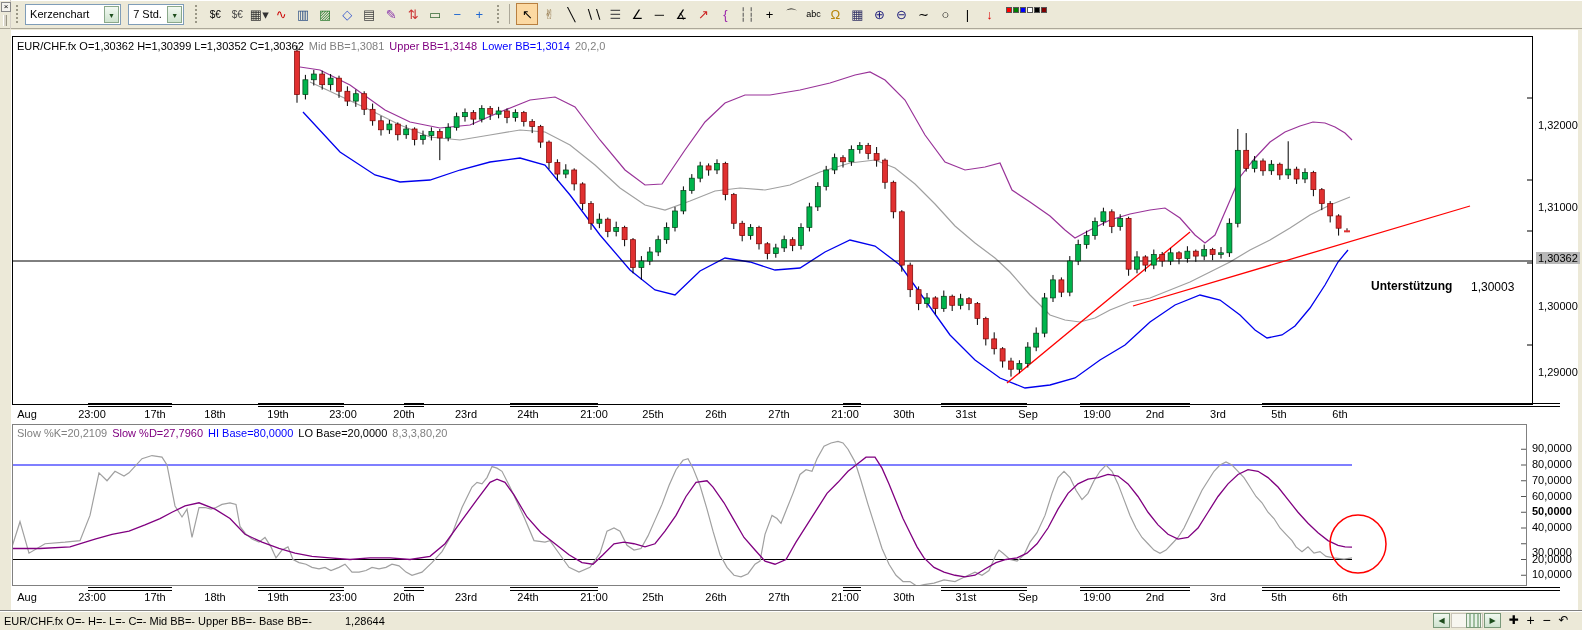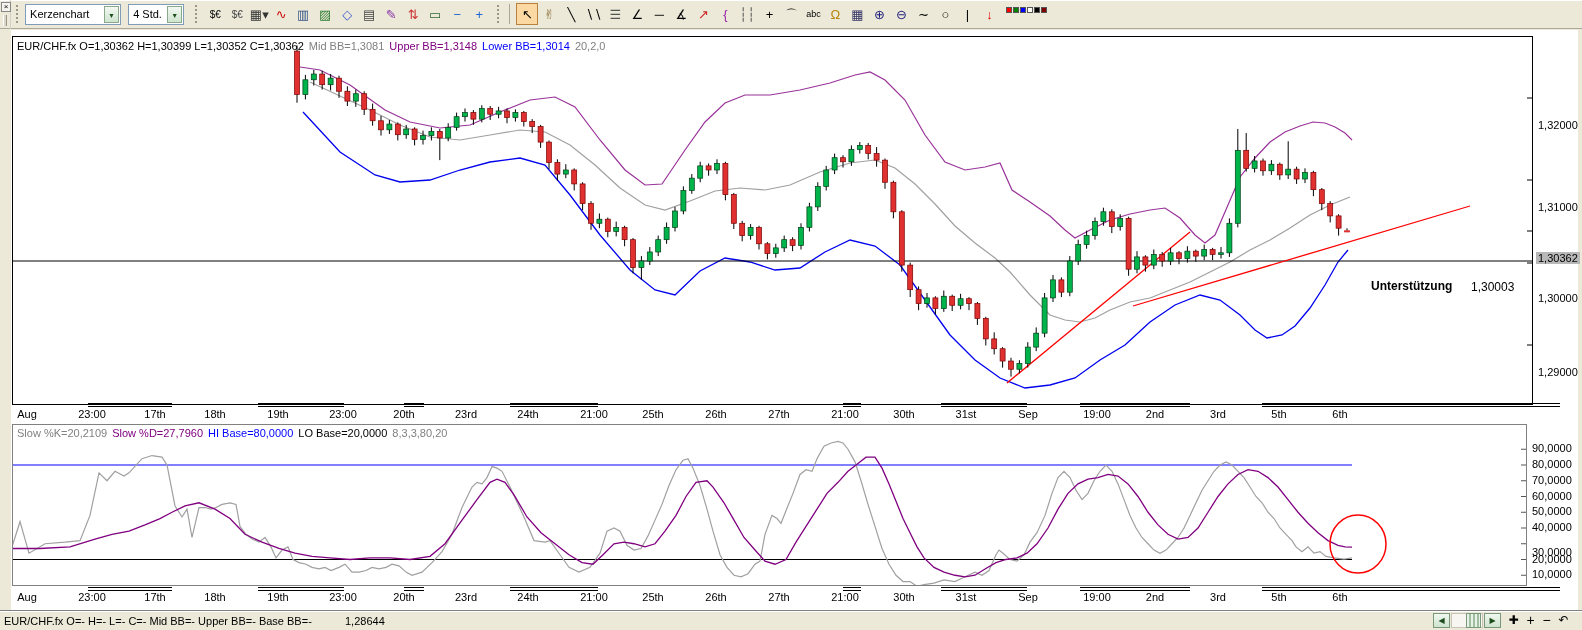--- a/index.html
+++ b/index.html
@@ -81,21 +81,21 @@
     <div id="close-btn">×</div>
     <div id="dock-grip"></div>
   </div>
   <div class="tb-row">
     <span class="grip"></span>
     <span class="dropdown" style="width:96px">
       <span class="val">Kerzenchart</span>
       <span class="arrow">▼</span>
     </span>
     <span class="dropdown" style="width:56px">
-      <span class="val">4 Std.</span>
+      <span class="val">7 Std.</span>
       <span class="arrow">▼</span>
     </span>
     <span class="grip"></span>
     <span id="std-buttons"><span class="tb-btn" style="color: rgb(0, 0, 0); font-size: 10px;">$€</span><span class="tb-btn" style="color: rgb(68, 68, 68); font-size: 10px;">$€</span><span class="tb-btn" style="color: rgb(51, 51, 51);">▦▾</span><span class="tb-btn" style="color: rgb(204, 0, 0);">∿</span><span class="tb-btn" style="color: rgb(51, 85, 136);">▥</span><span class="tb-btn" style="color: rgb(46, 125, 50);">▨</span><span class="tb-btn" style="color: rgb(51, 85, 204);">◇</span><span class="tb-btn" style="color: rgb(68, 68, 68);">▤</span><span class="tb-btn" style="color: rgb(136, 51, 170);">✎</span><span class="tb-btn" style="color: rgb(204, 51, 51);">⇅</span><span class="tb-btn" style="color: rgb(51, 102, 51);">▭</span><span class="tb-btn" style="color: rgb(30, 102, 208);">−</span><span class="tb-btn" style="color: rgb(30, 102, 208);">+</span></span>
     <span class="grip"></span>
     <span class="tb-sep"></span>
     <span id="tool-buttons"><span class="tb-btn sel" style="color: rgb(0, 0, 0);">↖</span><span class="tb-btn" style="color: rgb(138, 106, 58);">✌</span><span class="tb-btn" style="color: rgb(0, 0, 0);">╲</span><span class="tb-btn" style="color: rgb(0, 0, 0);">∖∖</span><span class="tb-btn" style="color: rgb(85, 85, 85);">☰</span><span class="tb-btn" style="color: rgb(0, 0, 0);">∠</span><span class="tb-btn" style="color: rgb(0, 0, 0);">─</span><span class="tb-btn" style="color: rgb(0, 0, 0);">∡</span><span class="tb-btn" style="color: rgb(204, 34, 34);">↗</span><span class="tb-btn" style="color: rgb(153, 34, 170);">{</span><span class="tb-btn" style="color: rgb(85, 85, 85);">┆┆</span><span class="tb-btn" style="color: rgb(0, 0, 0);">+</span><span class="tb-btn" style="color: rgb(0, 0, 0);">⌒</span><span class="tb-btn" style="color: rgb(0, 0, 0); font-size: 9px;">abc</span><span class="tb-btn" style="color: rgb(184, 134, 11);">Ω</span><span class="tb-btn" style="color: rgb(51, 51, 102);">▦</span><span class="tb-btn" style="color: rgb(26, 26, 122);">⊕</span><span class="tb-btn" style="color: rgb(26, 26, 122);">⊖</span><span class="tb-btn" style="color: rgb(0, 0, 0);">∼</span><span class="tb-btn" style="color: rgb(0, 0, 0);">○</span><span class="tb-btn" style="color: rgb(0, 0, 0);">|</span><span class="tb-btn" style="color: rgb(221, 0, 0);">↓</span></span>
     <span class="pal" id="palette-btn"><i style="background: rgb(255, 0, 0);"></i><i style="background: rgb(0, 128, 0);"></i><i style="background: rgb(0, 0, 255);"></i><i style="background: rgb(255, 255, 255);"></i><i style="background: rgb(0, 0, 0);"></i><i style="background: rgb(128, 0, 0);"></i></span>
   </div>
 </div>
@@ -367,21 +367,21 @@
       <line x1="1514" y1="308" x2="1519" y2="308" stroke="#000" stroke-width="1"></line>
     </svg>
   <div id="main-header"><span style="color: rgb(0, 0, 0);">EUR/CHF.fx O=1,30362 H=1,30399 L=1,30352 C=1,30362</span><span style="color: rgb(128, 128, 128);">Mid BB=1,3081</span><span style="color: rgb(128, 0, 128);">Upper BB=1,3148</span><span style="color: rgb(0, 0, 255);">Lower BB=1,3014</span><span style="color: rgb(128, 128, 128);">20,2,0</span></div>
   <div id="support-label">Unterstützung</div>
   <div id="support-value">1,30003</div>
 </div>
 <div id="price-labels">
     <div class="ylab" style="top: 91px;">1,32000</div>
     <div class="ylab" style="top: 173px;">1,31000</div>
     <div class="ylab hl" style="top: 224px;">1,30362</div>
-    <div class="ylab" style="top: 264px;">1,30000</div>
+    <div class="ylab" style="top: 272px;">1,30000</div>
     <div class="ylab" style="top: 338px;">1,29000</div>
   </div>
 
 <div id="xaxis1">
     <span class="xlabel" style="left: 27px; top: 408px;">Aug</span>
     <span class="xlabel" style="left: 92px; top: 408px;">23:00</span>
     <span class="xlabel" style="left: 155px; top: 408px;">17th</span>
     <span class="xlabel" style="left: 215px; top: 408px;">18th</span>
     <span class="xlabel" style="left: 278px; top: 408px;">19th</span>
     <span class="xlabel" style="left: 343px; top: 408px;">23:00</span>
@@ -460,21 +460,21 @@
       <line x1="1508" y1="134.5" x2="1513" y2="134.5" stroke="#555" stroke-width="1"></line>
       <line x1="1508" y1="150.25" x2="1513" y2="150.25" stroke="#555" stroke-width="1"></line>
     </svg>
   <div id="stoch-header"><span style="color: rgb(128, 128, 128);">Slow %K=20,2109</span><span style="color: rgb(128, 0, 128);">Slow %D=27,7960</span><span style="color: rgb(0, 0, 255);">HI Base=80,0000</span><span style="color: rgb(0, 0, 0);">LO Base=20,0000</span><span style="color: rgb(128, 128, 128);">8,3,3,80,20</span></div>
 </div>
 <div id="stoch-labels">
     <div class="ylab" style="top: 442.25px;">90,0000</div>
     <div class="ylab" style="top: 458px;">80,0000</div>
     <div class="ylab" style="top: 473.75px;">70,0000</div>
     <div class="ylab" style="top: 489.5px;">60,0000</div>
-    <div class="ylab" style="top: 505.25px;">50,0000</div>
+    <div class="ylab" style="top: 505.25px; font-weight: bold;">50,0000</div>
     <div class="ylab" style="top: 521px;">40,0000</div>
     <div class="ylab" style="top: 546px;">30,0000</div>
     <div class="ylab" style="top: 552.5px;">20,0000</div>
     <div class="ylab" style="top: 568.25px;">10,0000</div>
   </div>
 
 <div id="status-bar">
   <div class="hl"></div>
   <span id="status-text">EUR/CHF.fx O=- H=- L=- C=- Mid BB=- Upper BB=- Base BB=-</span>
   <span id="status-value">1,28644</span>

